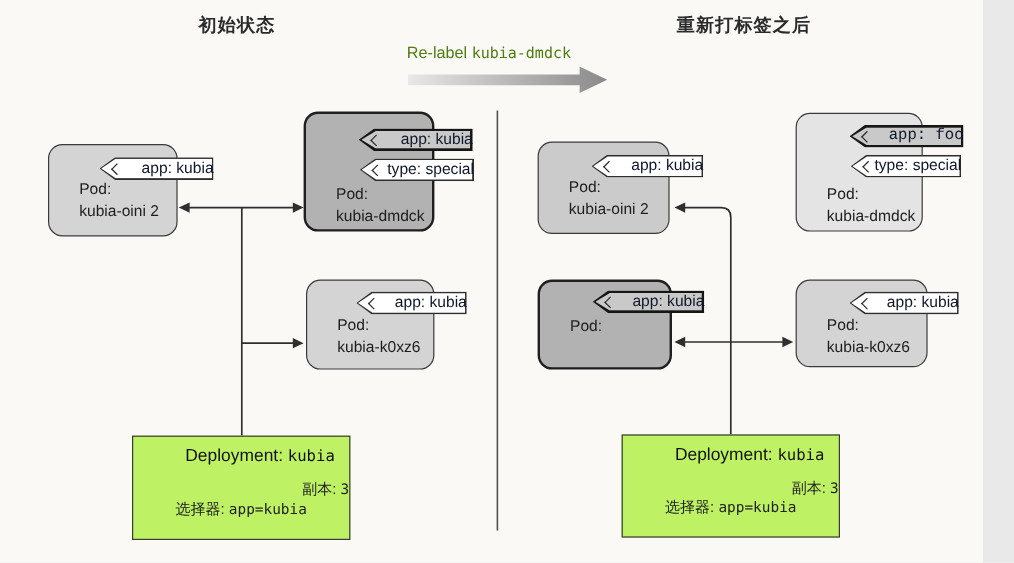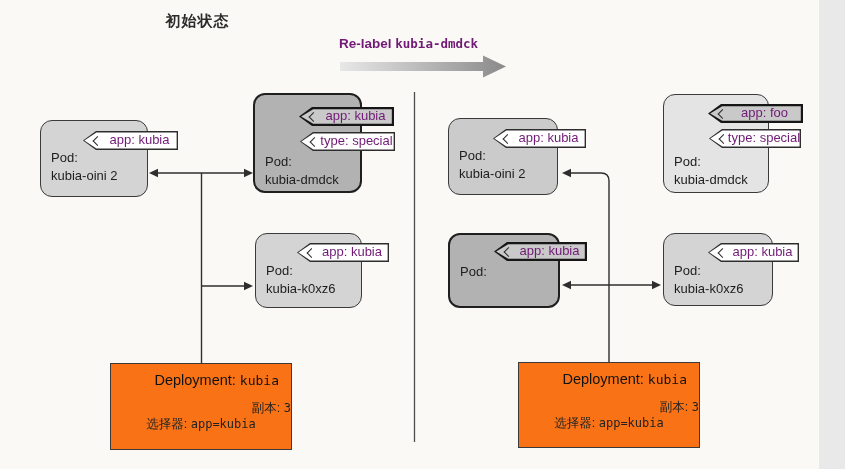--- a/index.html
+++ b/index.html
@@ -19,38 +19,38 @@
   .panel-title{
     position:absolute;top:12px;
     font-size:15px;font-weight:600;letter-spacing:1px;
     text-align:center;color:#2b2b2b;
   }
   .title-left{left:125px;width:145px;}
   .title-right{left:540px;width:160px;}
 
   .relabel-label{
     position:absolute;left:339px;top:36px;
-    font-size:13.5px;color:#701a75;white-space:nowrap;font-weight:bold;
+    font-size:13.5px;color:#4d7c0f;white-space:nowrap;
   }
   .mono{font-family:"DejaVu Sans Mono","Liberation Mono",monospace;}
   .relabel-label .mono{font-size:12.5px;}
 
   
   .pod{
     position:absolute;
     border:1.8px solid #3a3a3a;
     border-radius:12px;
     box-sizing:border-box;
   }
   .pod--light{background:var(--pod_light,#d4d4d4);}
   .pod--medium{background:var(--pod_medium,#cbcbcb);}
   .pod--pale{background:var(--pod_pale,#e4e4e4);}
   .pod--dark{background:var(--pod_dark,#b2b2b2);border-width:2.5px;border-color:#1f1f1f;}
   .pod .pod-text{
-    position:absolute;left:10px;right:4px;
+    position:absolute;left:25px;right:4px;
     font-size:13px;line-height:17.5px;color:#1d1d1d;
     white-space:nowrap;
   }
   .pod-text--one{top:28px;}
   .pod-text--tall{top:58px;}
 
   
   .tag{position:absolute;height:19px;z-index:3;}
   .tag .shape-outer{
     position:absolute;inset:0;background:#2e2e2e;
@@ -66,29 +66,29 @@
   .tag--gray .shape-inner{background:var(--tag_gray,#c9c9c9);}
   .tag .chev{
     position:absolute;left:11px;top:50%;
     width:6px;height:6px;
     border-left:1.7px solid #2a2a2a;border-bottom:1.7px solid #2a2a2a;
     transform:translateY(-50%) rotate(45deg);
   }
   .tag .txt{
     position:relative;display:block;
     padding-left:18px;
-    text-align:center;
-    font-size:13px;line-height:18px;color:#701a75;
+    text-align:right;
+    font-size:13px;line-height:18px;color:#0f172a;
     white-space:nowrap;
   }
 
   
   .deploy{
     position:absolute;width:182px;height:87px;
-    background:#f97316;border:1.6px solid #3a3a3a;
+    background:#bef264;border:1.6px solid #3a3a3a;
     box-sizing:border-box;
   }
   .deploy .d-title{
     margin:8px 12px 0 0;
     text-align:right;font-size:14.5px;color:#111;white-space:nowrap;
   }
   .deploy .d-title .mono{font-size:13px;}
   .deploy .d-line{
     text-align:center;font-size:12.5px;color:#222;
     line-height:16px;white-space:nowrap;
@@ -126,20 +126,21 @@
     <polygon points="253,286 244,281.7 244,290.3" fill="#2e2e2e"></polygon>
 
     <path d="M609,362 L609,181 Q609,173 601,173 L568,173" fill="none" stroke="#2e2e2e" stroke-width="1.4"></path>
     <polygon points="562,173 571,168.7 571,177.3" fill="#2e2e2e"></polygon>
     <path d="M567,285 L656,285" fill="none" stroke="#2e2e2e" stroke-width="1.4"></path>
     <polygon points="562,285 571,280.7 571,289.3" fill="#2e2e2e"></polygon>
     <polygon points="661,285 652,280.7 652,289.3" fill="#2e2e2e"></polygon>
   </svg>
 
   <div class="panel-title title-left">初始状态</div>
+  <div class="panel-title title-right">重新打标签之后</div>
 
   <div class="relabel-label"><span>Re-label </span><span class="mono">kubia-dmdck</span></div>
 
   <div class="pod pod--light" style="left:40px;top:120px;width:108px;height:77px;">
     <div class="tag tag--white" style="left:42px;top:10px;width:95px;">
       <span class="shape-outer"></span>
       <span class="shape-inner"></span>
       <span class="chev"></span>
       <span class="txt">app: kubia</span>
     </div>
@@ -194,21 +195,21 @@
       <span class="chev"></span>
       <span class="txt">app: kubia</span>
     </div>
     <div class="pod-text pod-text--one">
       <div>Pod:</div>
       <div>kubia-oini 2</div>
     </div>
   </div>
 
   <div class="pod pod--pale" style="left:663px;top:94px;width:106px;height:99px;">
-    <div class="tag tag--gray tag--strong" style="left:44px;top:9px;width:95px;">
+    <div class="tag tag--gray tag--strong" style="left:44px;top:9px;width:95px;font-family:Liberation Mono, monospace;">
       <span class="shape-outer"></span>
       <span class="shape-inner"></span>
       <span class="chev"></span>
       <span class="txt">app: foo</span>
     </div>
     <div class="tag tag--white" style="left:45px;top:34px;width:92px;">
       <span class="shape-outer"></span>
       <span class="shape-inner"></span>
       <span class="chev"></span>
       <span class="txt">type: special</span>

